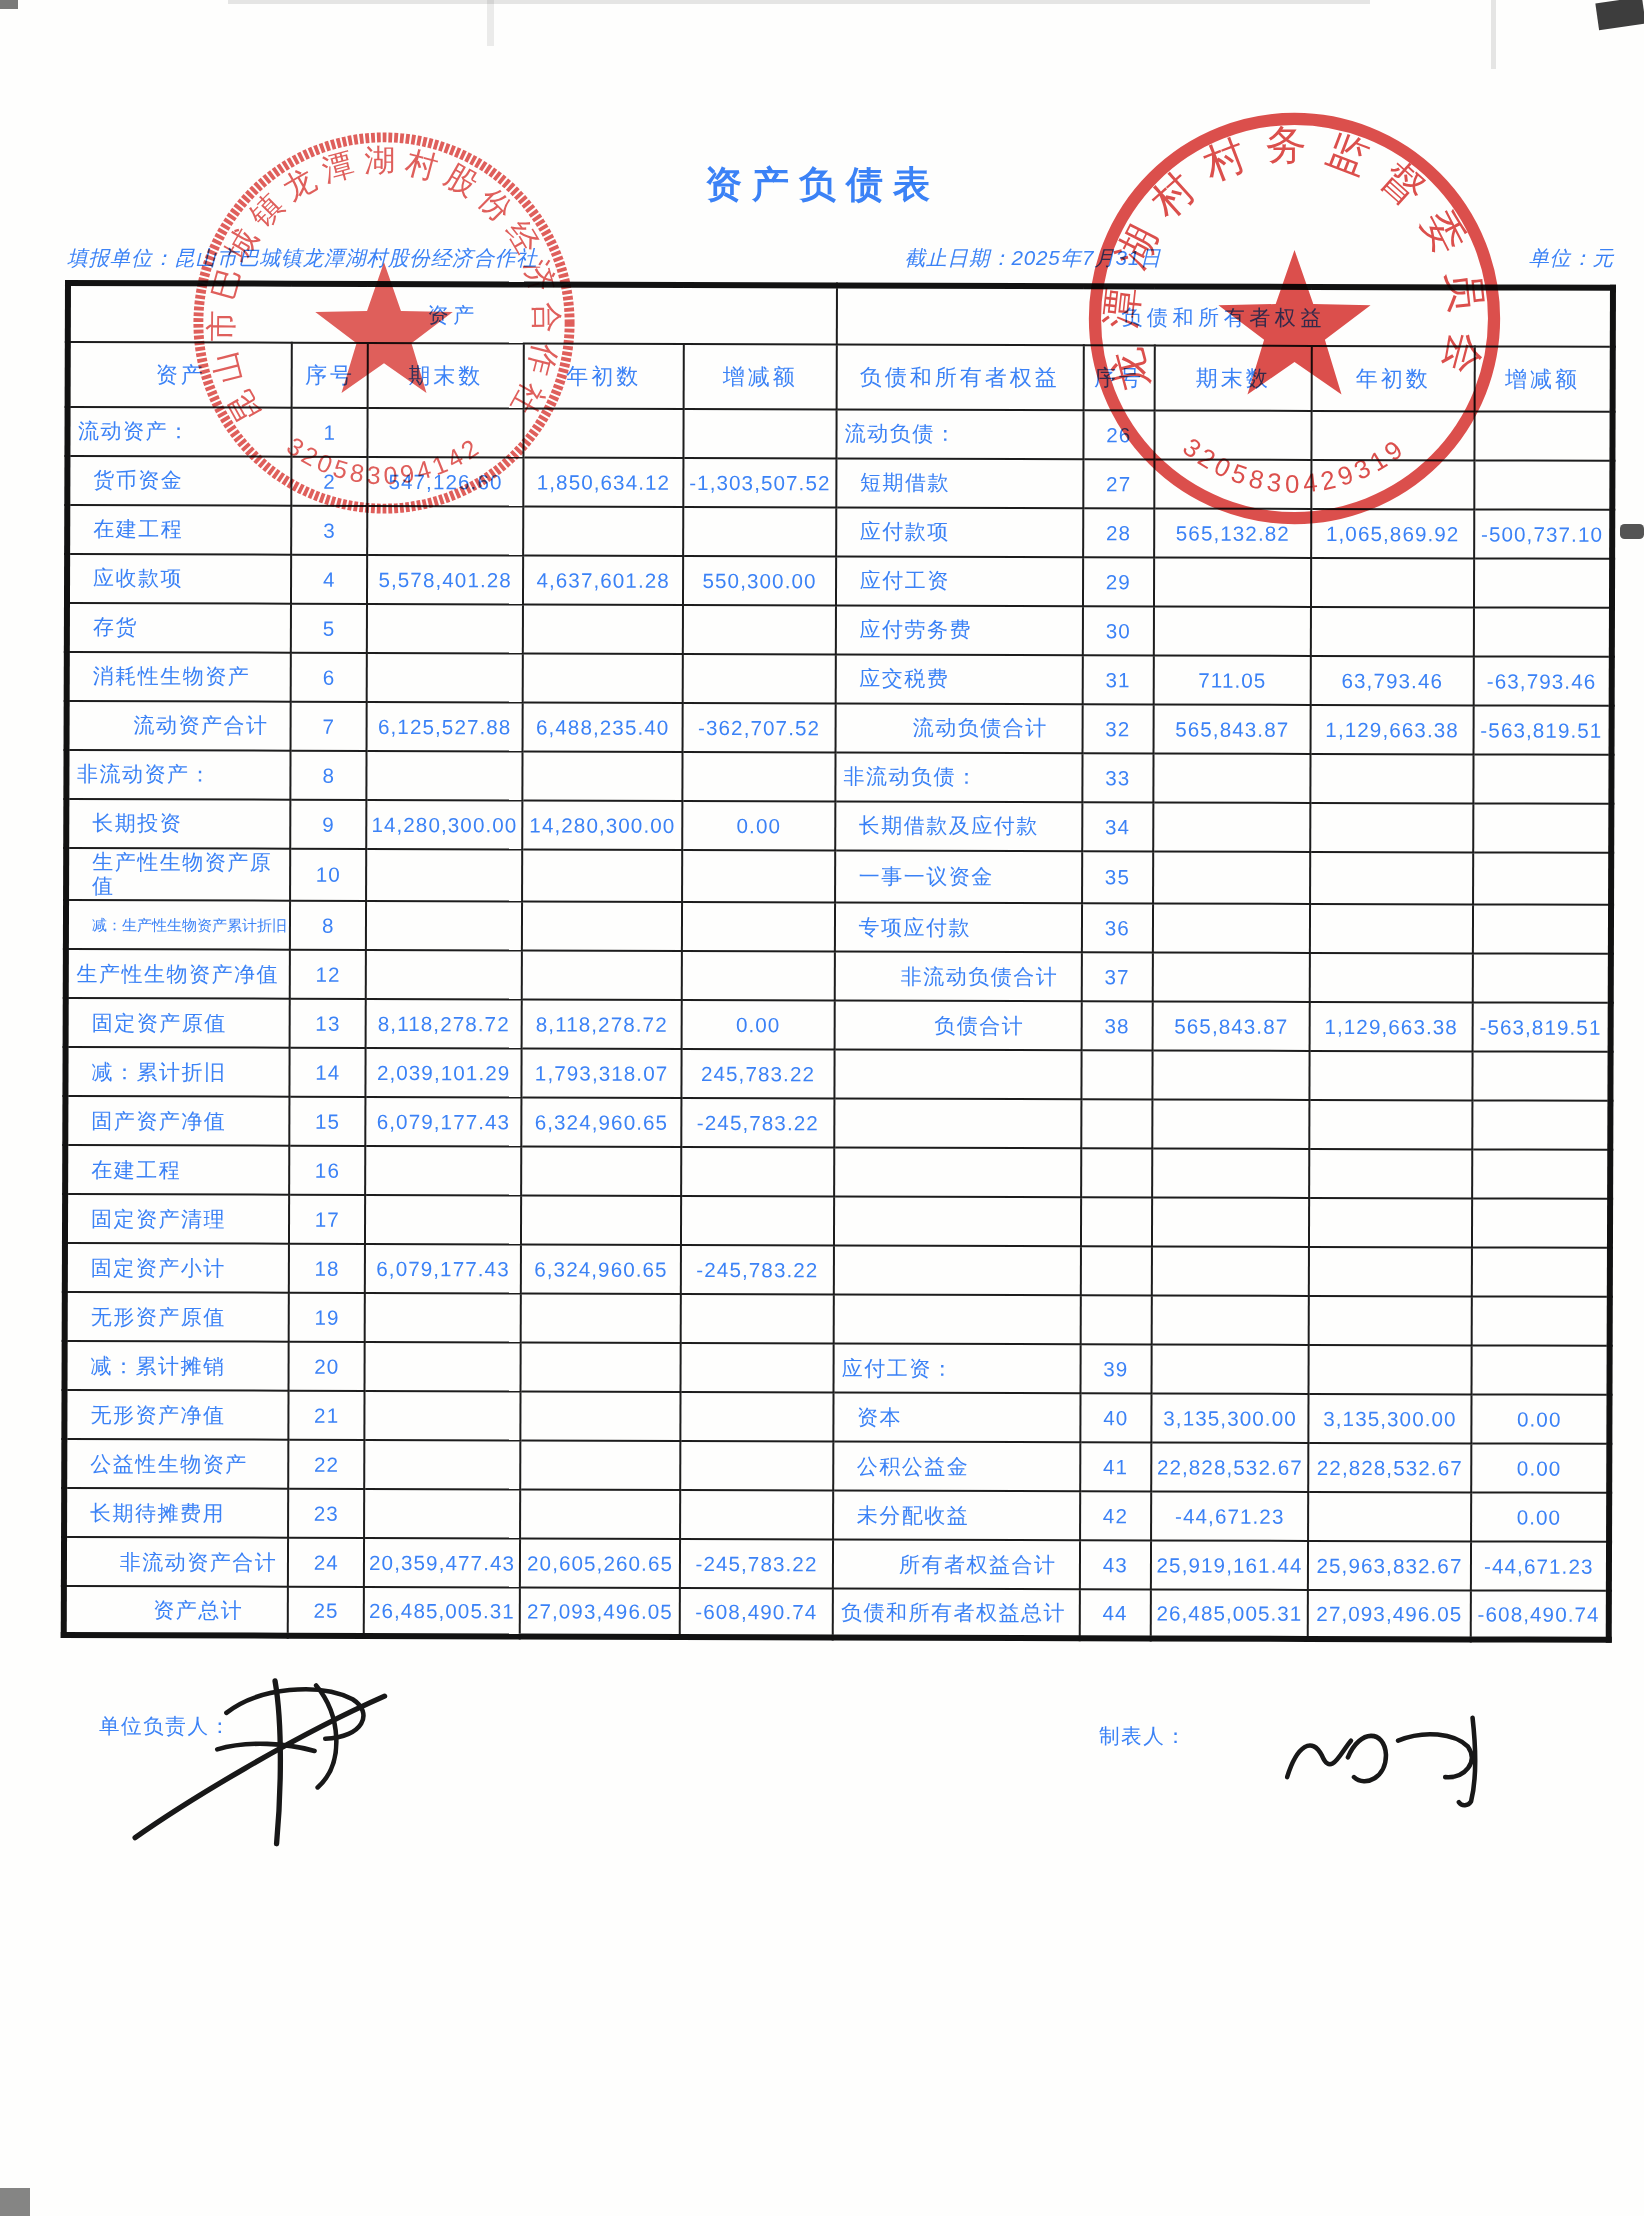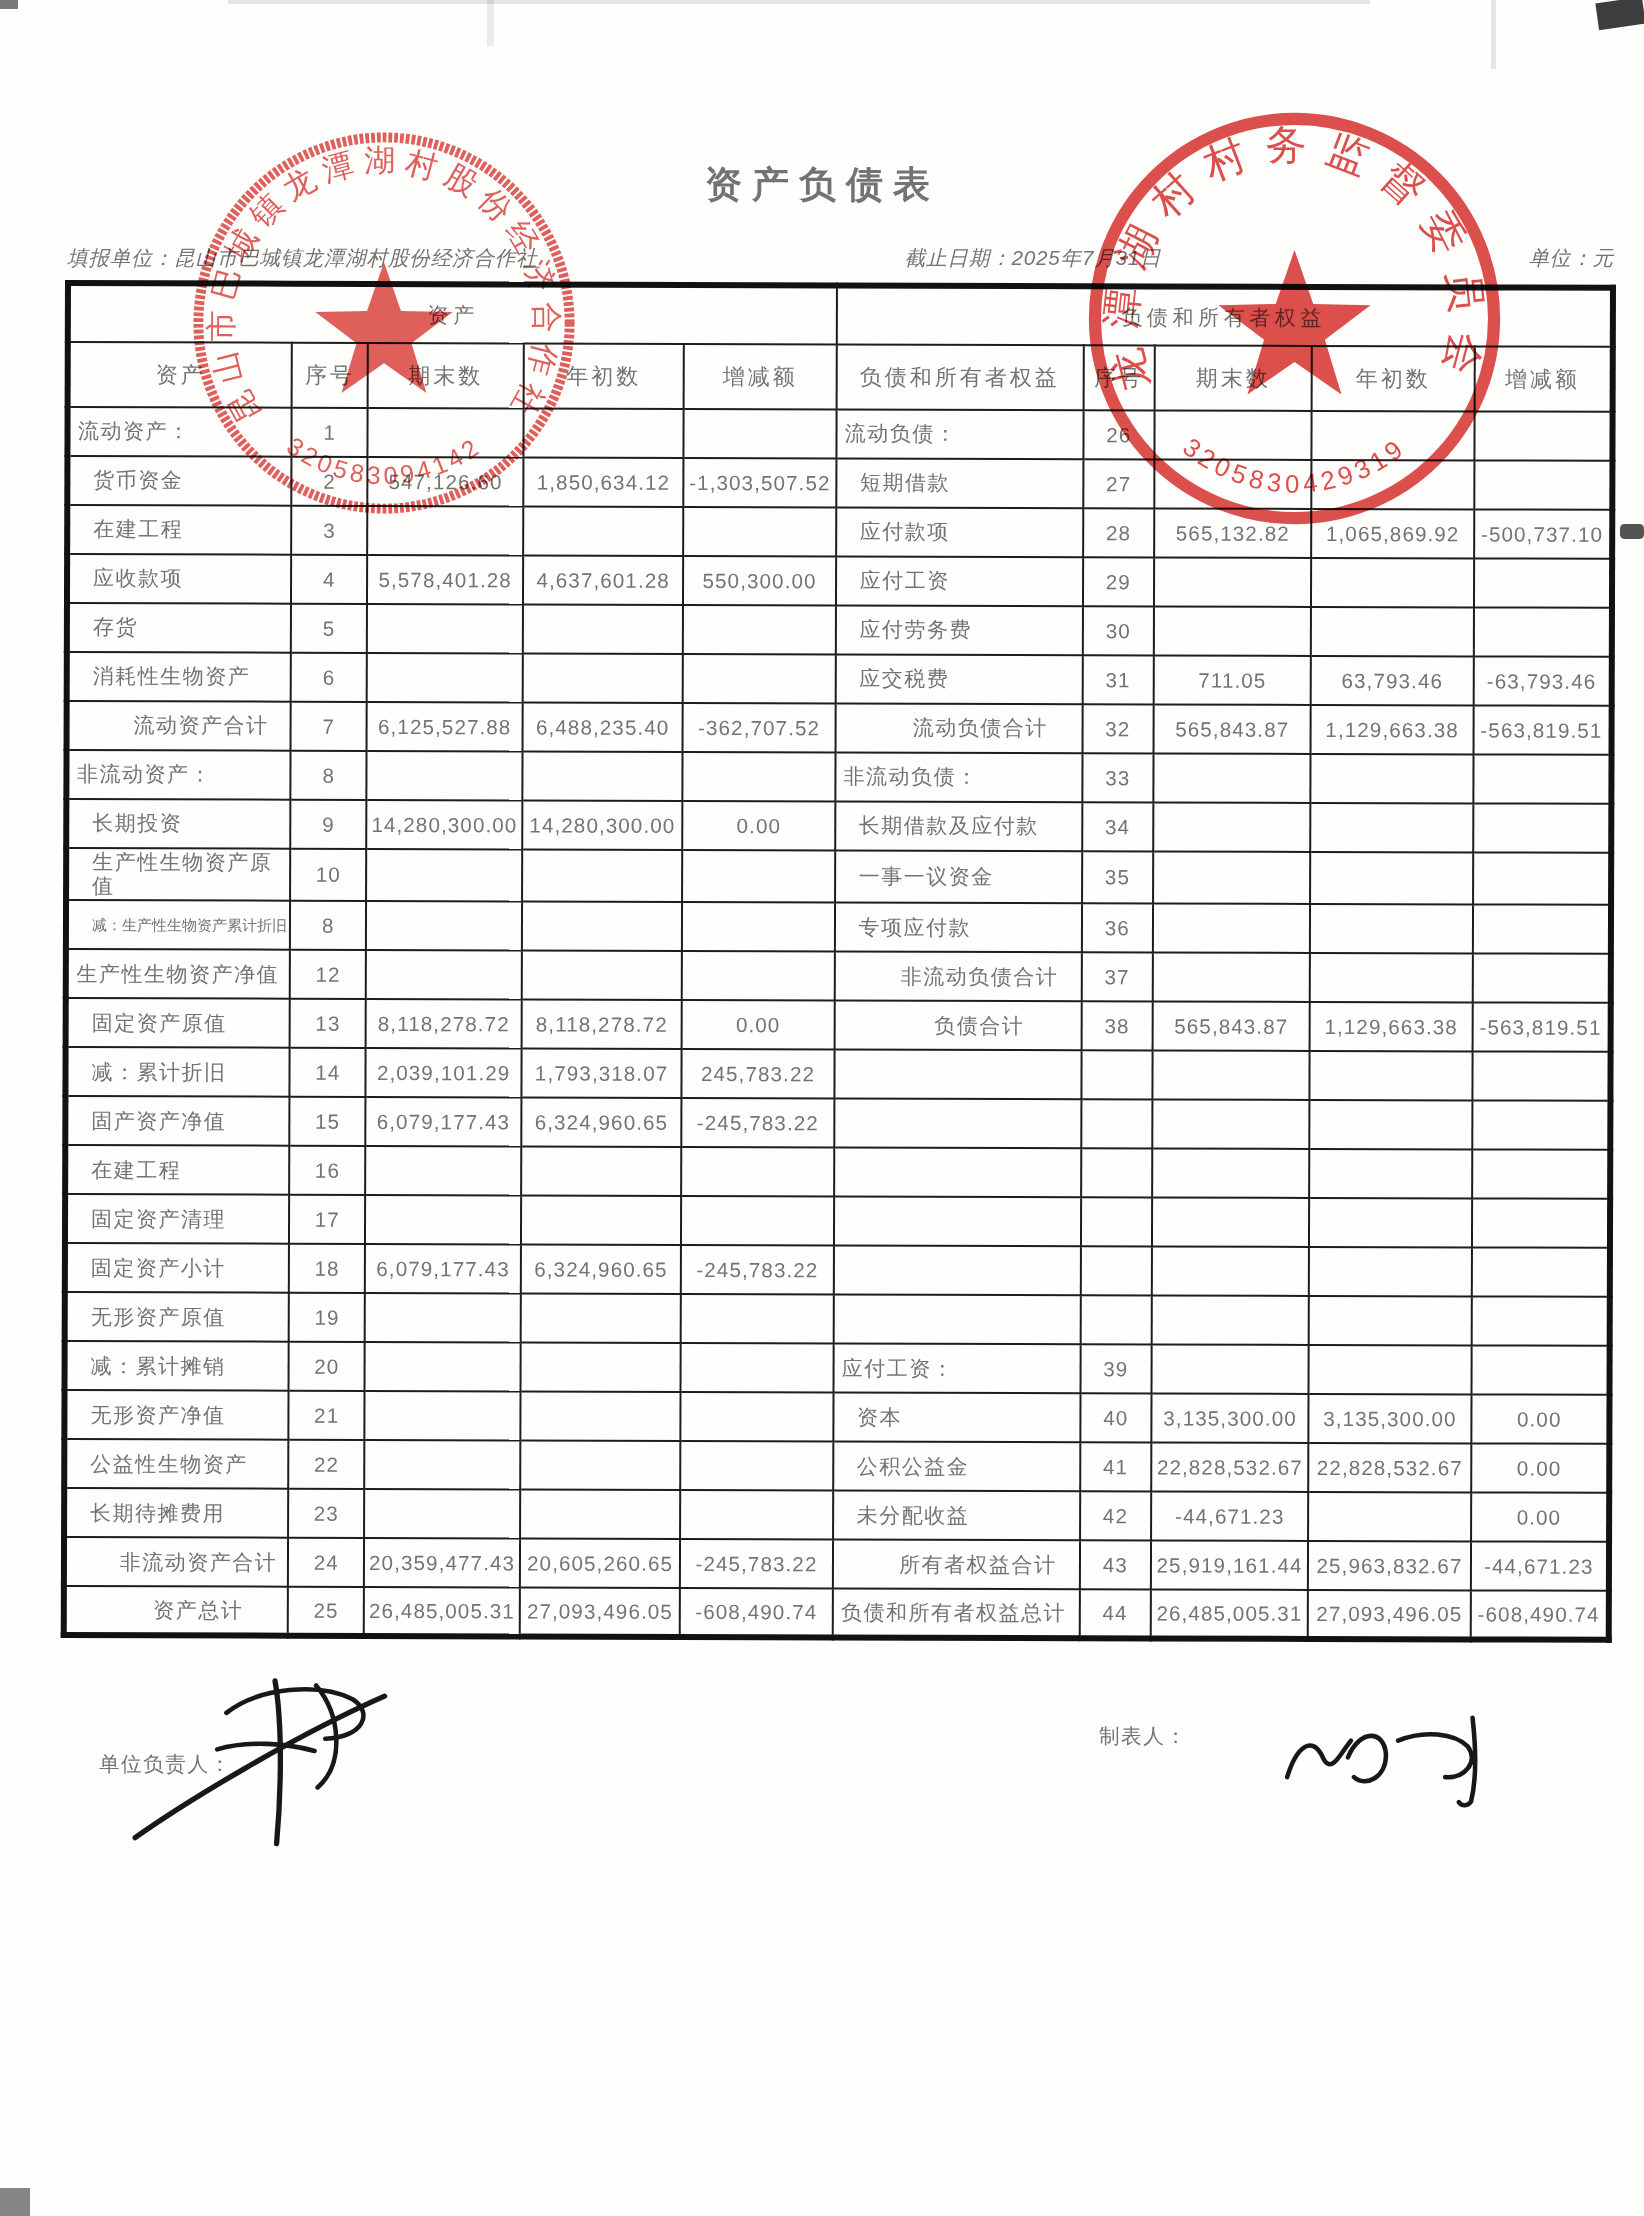--- a/index.html
+++ b/index.html
@@ -1,17 +1,17 @@
 <!DOCTYPE html>
 <html style="font-size:12px"><head>
 <meta charset="utf-8">
 <style>
   html,body{margin:0;padding:0;background:#ffffff;}
   .sheet{position:relative;width:1645px;height:2216px;background:#fefefdff;overflow:hidden;
-         font-family:"Liberation Sans","DejaVu Sans",sans-serif;color:#737373;}
+         font-family:"Liberation Sans","DejaVu Sans",sans-serif;color:#3b82f6;}
   
   .title{position:absolute;top:160px;left:0;right:0;text-align:center;
          font-size:37px;font-weight:600;letter-spacing:10px;}
   .meta{position:absolute;top:244px;left:67px;width:1547px;display:flex;
         justify-content:space-between;align-items:baseline;font-size:20.6px;letter-spacing:0.8px;font-style:italic;}
   .meta span{white-space:nowrap;}
   
   table.bs{position:absolute;top:280px;left:65px;width:1551px;border-collapse:collapse;
            table-layout:fixed;transform:rotate(0.18deg);transform-origin:0 0;
            border:6.9px solid #121212;background:transparent;}
@@ -413,21 +413,21 @@
     </defs>
     <polygon fill="#d93b38" points="0,-100 23.5,-32.4 95.1,-30.9 38,12.4 58.8,80.9 0,40 -58.8,80.9 -38,12.4 -95.1,-30.9 -23.5,-32.4" transform="translate(300,315) scale(1.05)"></polygon>
     <text fill="#d93b38" font-size="54" letter-spacing="22">
       <textPath href="#rsTop" startOffset="50%" text-anchor="middle">龙潭湖村村务监督委员会</textPath>
     </text>
     <text fill="#d93b38" font-size="34" letter-spacing="6">
       <textPath href="#rsBot" startOffset="50%" text-anchor="middle">3205830429319</textPath>
     </text>
   </svg>
 
-  <div class="sign-label" style="left:99px;top:1712px;margin-top:38px;">单位负责人：</div>
+  <div class="sign-label" style="left:99px;top:1712px;">单位负责人：</div>
   <svg class="sig" style="left:126px;top:1664px;" width="327" height="183" viewBox="0 0 430 240">
     <path d="M 12 228 C 80 180 220 95 340 42" stroke-width="7"></path>
     <path d="M 196 22 C 206 80 204 170 198 236" stroke-width="7"></path>
     <path d="M 132 64 C 175 30 255 24 298 46 C 326 64 312 96 262 98" stroke-width="6"></path>
     <path d="M 250 28 C 282 66 288 130 252 162" stroke-width="6"></path>
     <path d="M 120 112 C 160 100 212 104 248 114" stroke-width="6"></path>
   </svg>
 
   <div class="sign-label" style="left:1099px;top:1722px;">制表人：</div>
   <svg class="sig" style="left:1278px;top:1707px;" width="228" height="103" viewBox="0 0 300 135">

